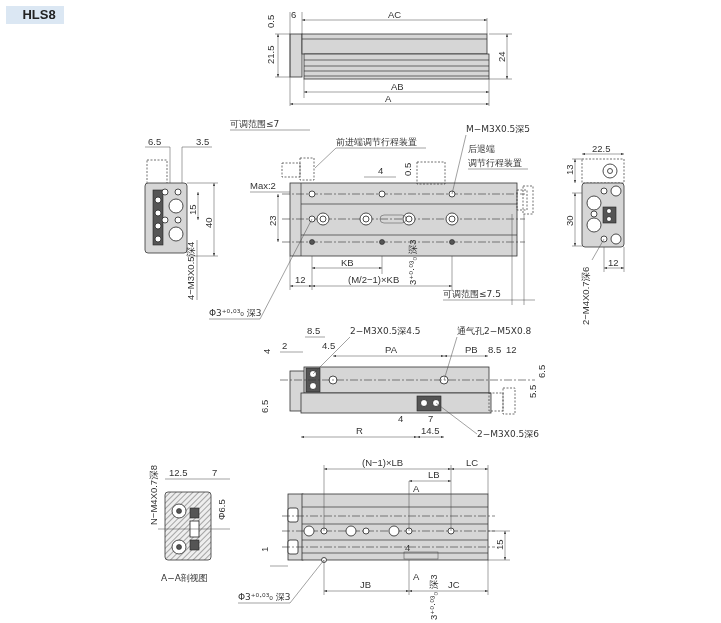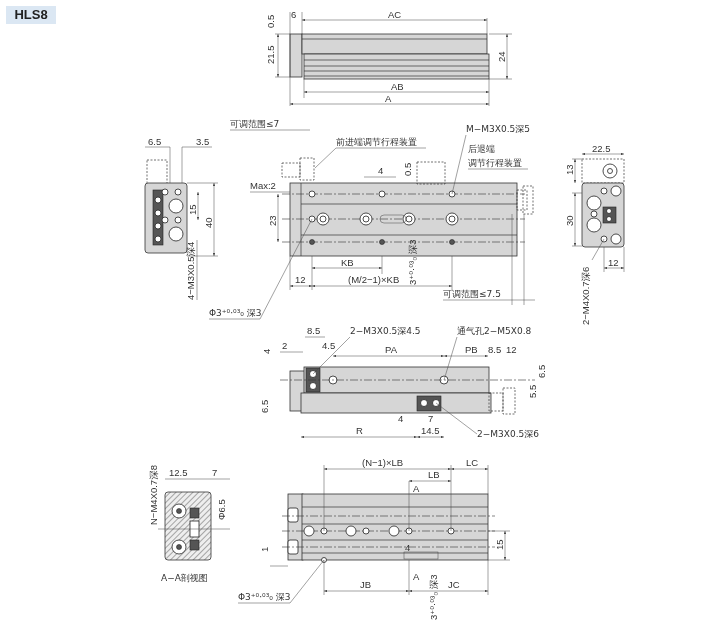--- a/index.html
+++ b/index.html
@@ -1,17 +1,17 @@
 <!DOCTYPE html>
 <html><head>
 <meta charset="utf-8">
 <style>
   html,body{margin:0;padding:0;background:#ffffff;}
   body{width:721px;height:623px;position:relative;overflow:hidden;font-family:"Liberation Sans","DejaVu Sans",sans-serif;}
-  .model-tag{position:absolute;left:6px;top:6px;width:50px;height:18px;background:#dbe7f3;color:#222;font-weight:bold;font-size:13px;line-height:18px;text-align:center;}
+  .model-tag{position:absolute;left:6px;top:6px;width:50px;height:18px;background:#dbe7f3;color:#222;font-weight:bold;font-size:13px;line-height:18px;text-align:center;padding-left:8px;}
   svg{position:absolute;left:0;top:0;}
   .dim{font-family:"Liberation Sans","DejaVu Sans",sans-serif;font-size:9.5px;fill:#333;}
   .dimv{font-family:"Liberation Sans","DejaVu Sans",sans-serif;font-size:9.5px;fill:#333;}
   .cap{font-family:"DejaVu Sans",sans-serif;font-size:9px;fill:#333;}
   .thin{stroke:#444;stroke-width:0.5;fill:none;}
   .body{fill:#d6d6d6;stroke:#333;stroke-width:0.8;}
   .rail{stroke:#333;stroke-width:0.7;}
   .cl{stroke:#333;stroke-width:0.6;stroke-dasharray:8 2 2 2;fill:none;}
   .hid{stroke:#333;stroke-width:0.7;stroke-dasharray:2 1.5;fill:none;}
   .hole{fill:#fff;stroke:#222;stroke-width:0.8;}

